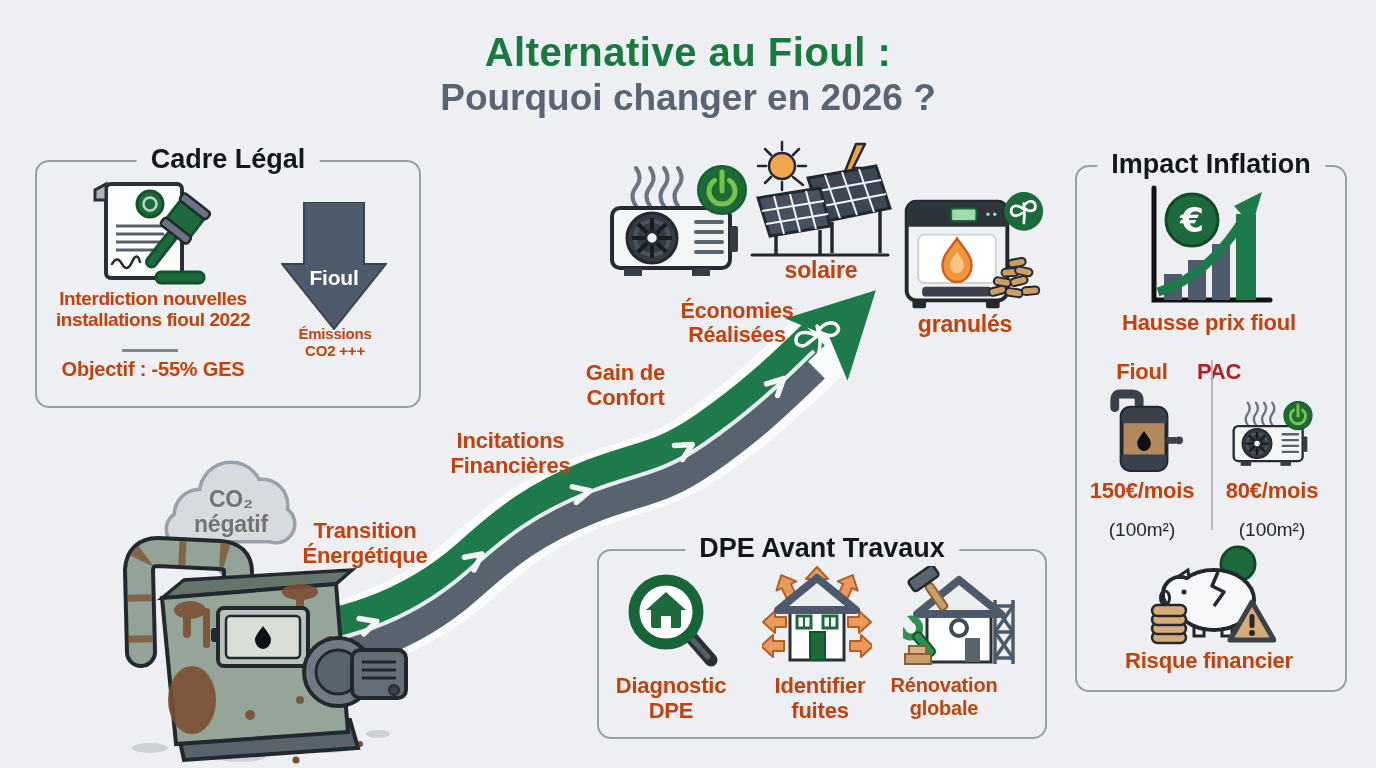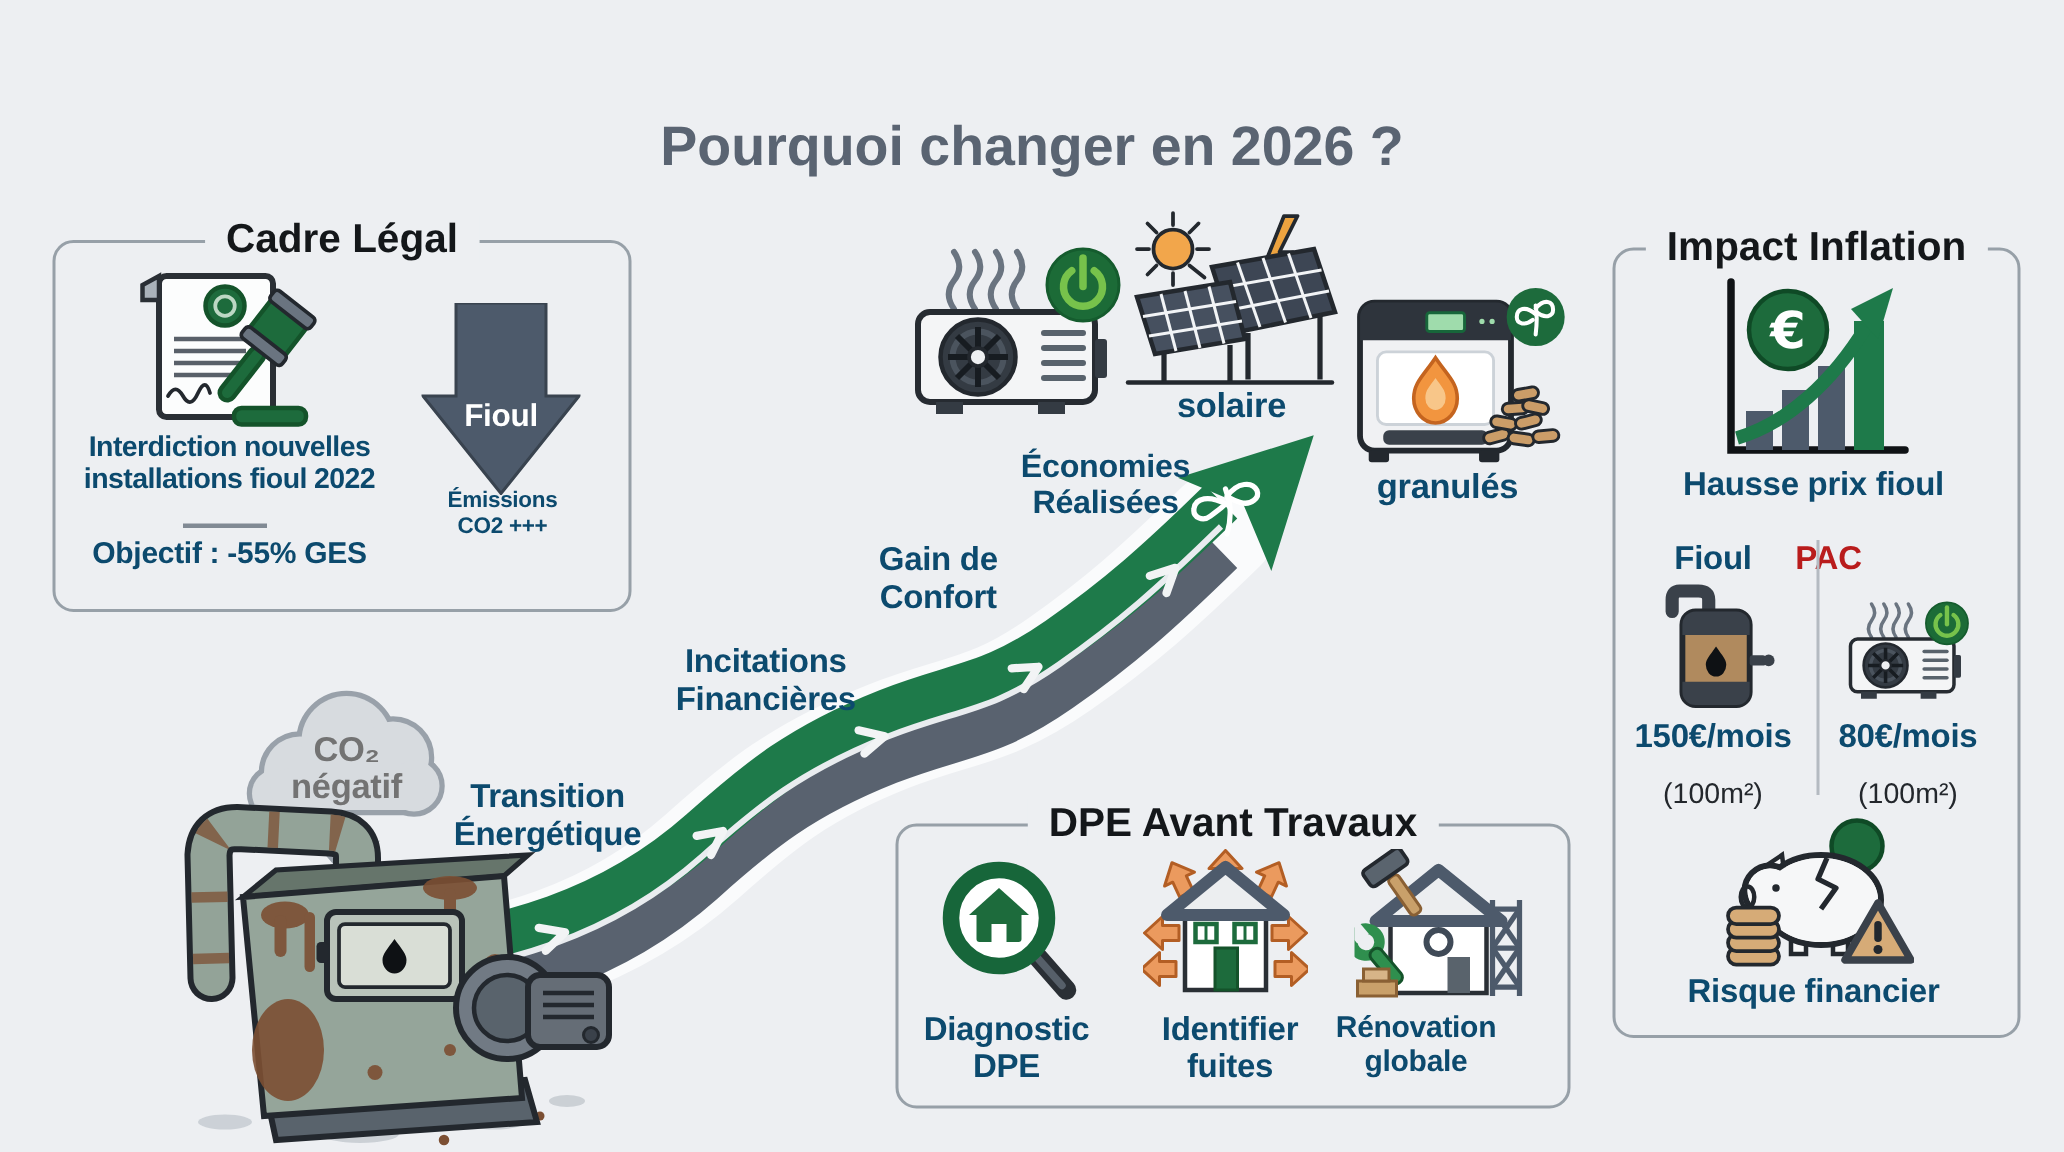--- a/index.html
+++ b/index.html
@@ -1,19 +1,19 @@
 <!DOCTYPE html>
 <html><head>
 <meta charset="utf-8">
 <style>
   html,body{margin:0;padding:0;background:#dfe2e6;}
   #canvas{position:relative;width:1376px;height:768px;background:#edeff2;overflow:hidden;
           font-family:"Liberation Sans", sans-serif;}
   .abs{position:absolute;}
-  .lbl{position:absolute;font-weight:700;color:#0c4a6e;text-align:center;line-height:1.13;
+  .lbl{position:absolute;font-weight:700;color:#c2410c;text-align:center;line-height:1.13;
        white-space:pre-line;letter-spacing:-0.2px;}
   .title1{position:absolute;left:0;top:30px;width:100%;text-align:center;font-size:40px;
           font-weight:700;color:#177a3e;letter-spacing:0.5px;}
   .title2{position:absolute;left:0;top:77px;width:100%;text-align:center;font-size:37px;
           font-weight:700;color:#5a6472;}
   .panel{position:absolute;border:2.5px solid #97a0a8;border-radius:14px;}
   .legend{position:absolute;top:-18px;left:50%;transform:translateX(-50%);background:#edeff2;
           padding:0 14px;font-size:27px;font-weight:700;color:#14171a;white-space:nowrap;}
   .vdiv{position:absolute;background:#b4bac1;}
   .hdiv{position:absolute;background:#818a94;}
@@ -56,20 +56,21 @@
         <rect x="124" y="66" width="8" height="26" rx="2" fill="#343b43"></rect>
         <rect x="18" y="108" width="18" height="8" fill="#343b43"></rect>
         <rect x="86" y="108" width="18" height="8" fill="#343b43"></rect>
         <circle cx="116" cy="30" r="24" fill="#1c6b37" stroke="#155c2e" stroke-width="2"></circle>
         <path d="M108.5 20.5 A13 13 0 1 0 123.5 20.5" stroke="#77c24b" stroke-width="5" fill="none" stroke-linecap="round"></path>
         <line x1="116" y1="12" x2="116" y2="31" stroke="#77c24b" stroke-width="5" stroke-linecap="round"></line>
       </symbol>
     </defs>
   </svg>
 
+  <div class="title1">Alternative au Fioul :</div>
   <div class="title2">Pourquoi changer en 2026 ?</div>
 
   <svg class="abs" style="left:0;top:0;z-index:1" width="1376" height="768" viewBox="0 0 1376 768">
 
     <path d="M 256 655 C 340 642 406 626 468 571 C 506 537 534 514 592 491 C 641 472 660 475 706 443 C 746 415 772 392 814 351" fill="none" stroke="#fafbfc" stroke-width="74" stroke-linecap="round"></path>
     <path d="M 256 655 C 340 642 406 626 468 571 C 506 537 534 514 592 491 C 641 472 660 475 706 443 C 746 415 772 392 814 351" transform="translate(0,16.5)" fill="none" stroke="#59626f" stroke-width="31"></path>
     <path d="M 256 655 C 340 642 406 626 468 571 C 506 537 534 514 592 491 C 641 472 660 475 706 443 C 746 415 772 392 814 351" transform="translate(0,-16.5)" fill="none" stroke="#1e7a4a" stroke-width="31"></path>
     <path d="M 256 655 C 340 642 406 626 468 571 C 506 537 534 514 592 491 C 641 472 660 475 706 443 C 746 415 772 392 814 351" fill="none" stroke="#e9ecef" stroke-width="4"></path>
     <g fill="none" stroke="#f2f4f5" stroke-width="5.5" stroke-linecap="round" stroke-linejoin="round">
       <path d="M -11 -8 L 5 0 L -11 8" transform="translate(372,623) rotate(-17)"></path>

